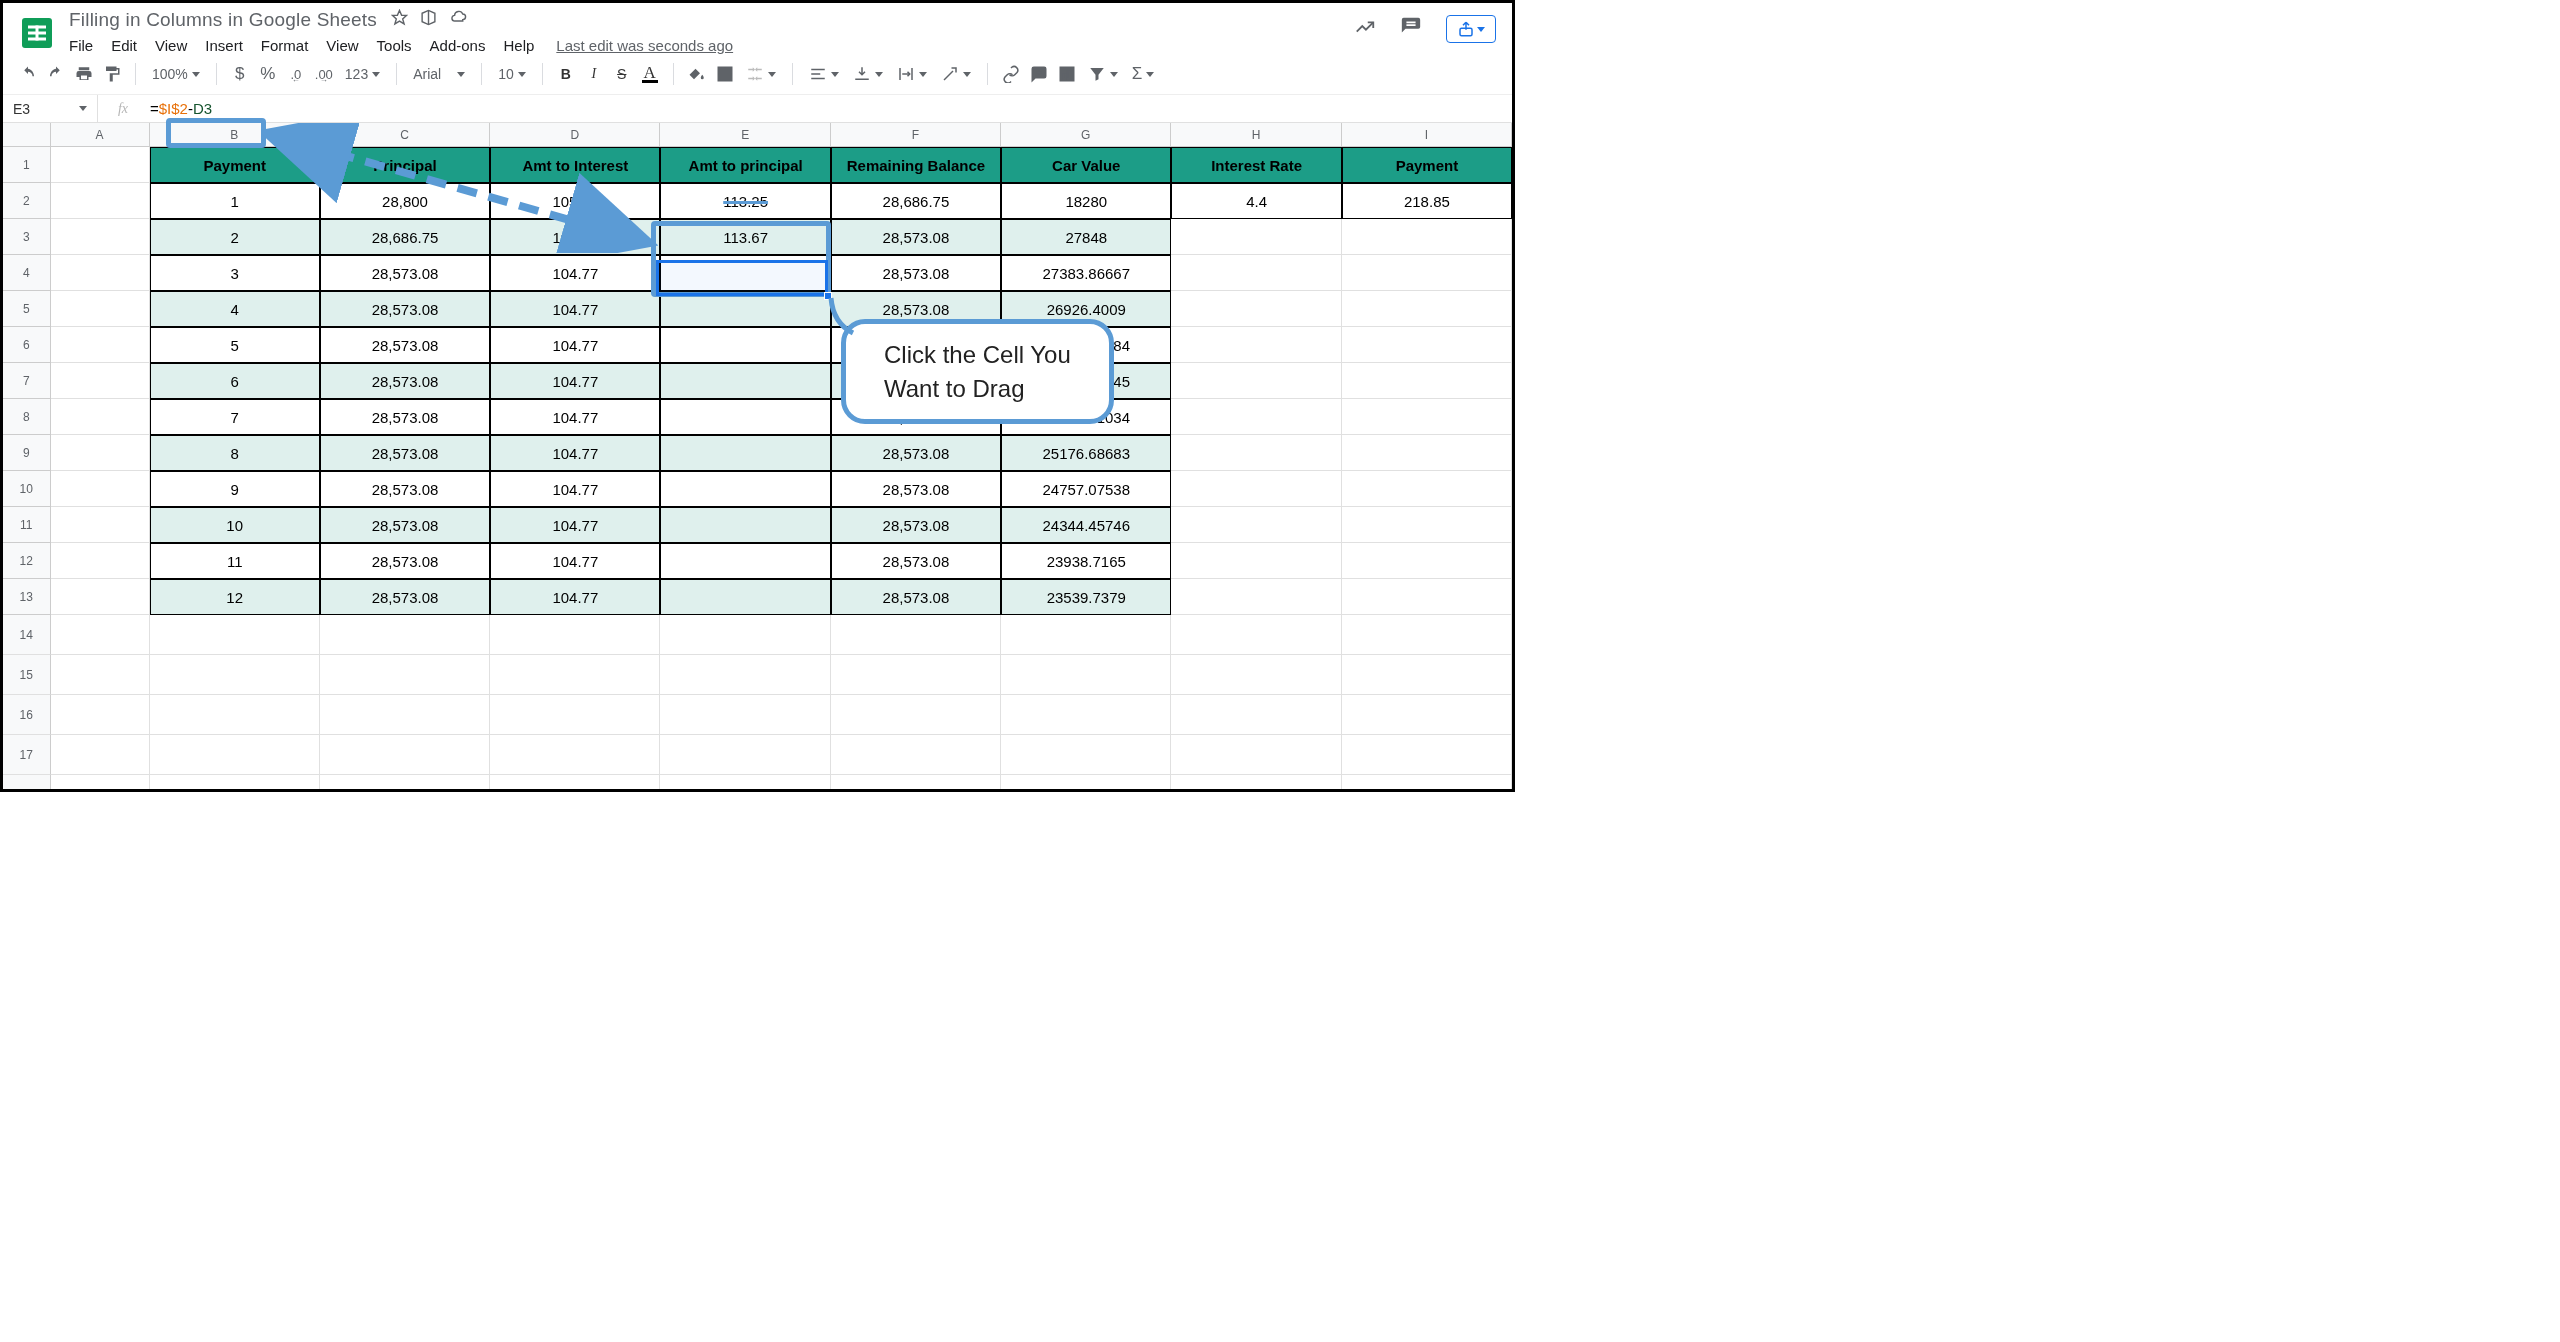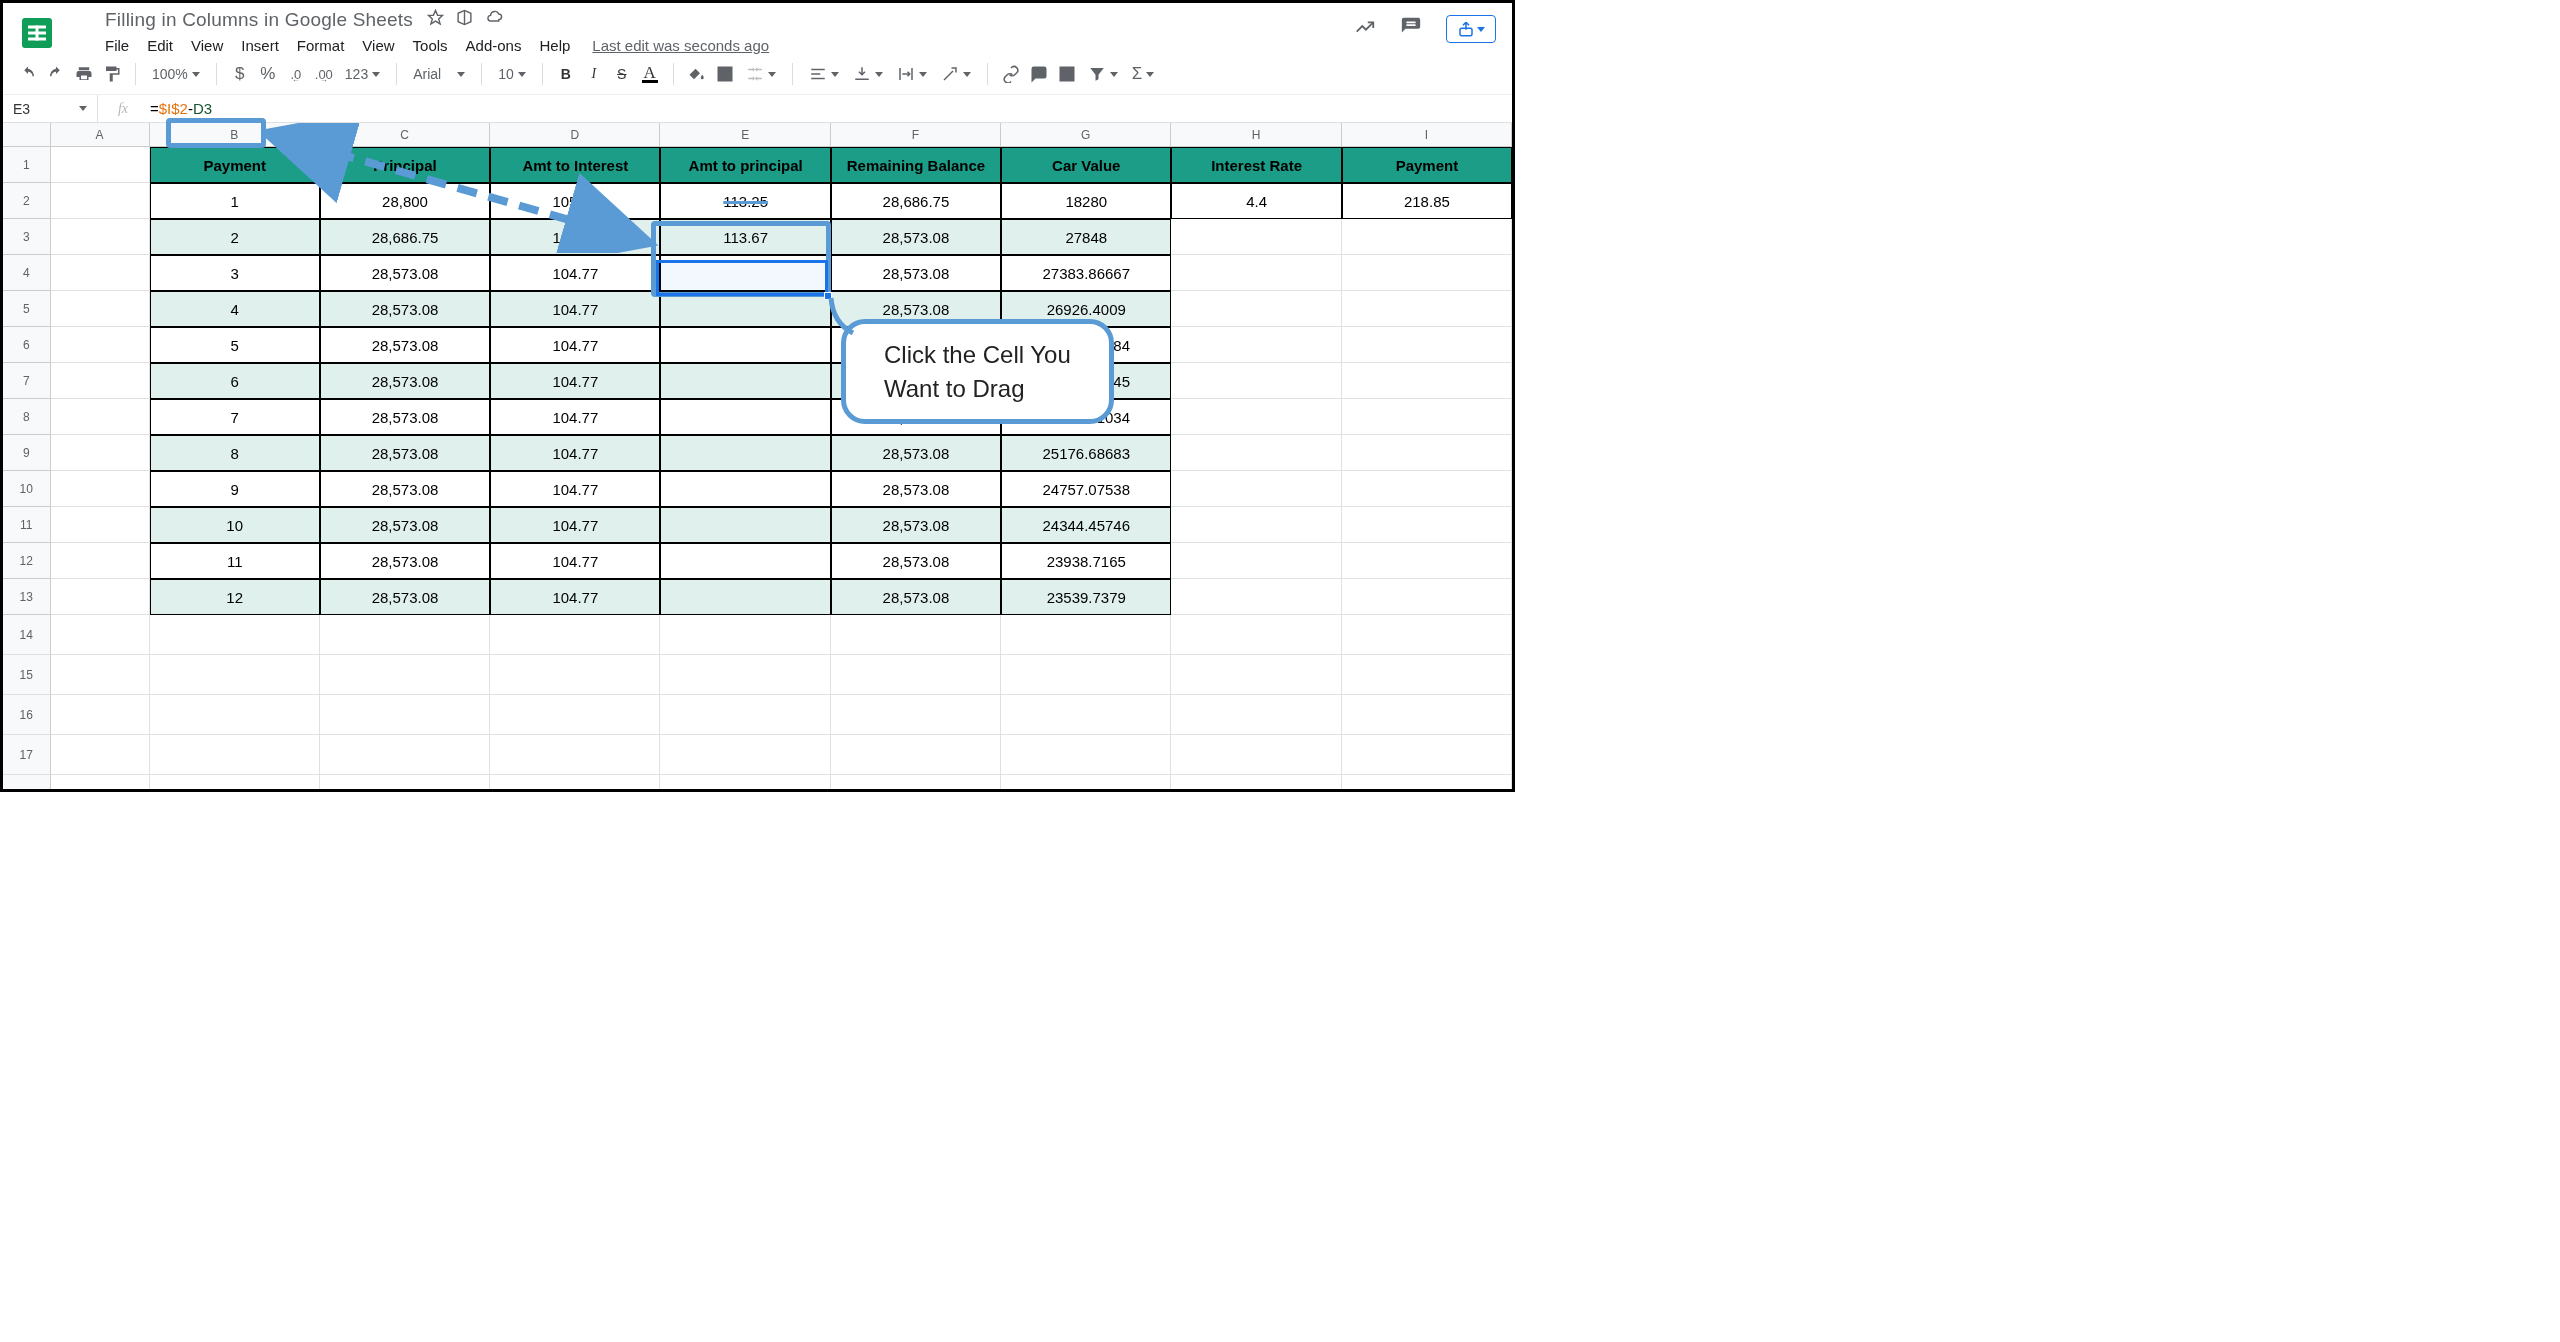--- a/index.html
+++ b/index.html
@@ -3,21 +3,21 @@
 <meta charset="utf-8">
 <style>
   * { box-sizing: border-box; }
   html, body { margin:0; padding:0; font-family: Arial, sans-serif; background:#fff; }
   body { width:1515px; height:792px; border:3px solid #000; overflow:hidden; position:relative; }
 
   
   .titlebar { display:flex; align-items:flex-start; padding:6px 10px 0 10px; }
   .logo-box { width:40px; height:40px; margin:4px 12px 0 4px; display:flex; align-items:center; justify-content:center; }
   .logo-box svg { width:36px; height:36px; }
-  .title-area { flex:0 0 auto;margin-left:36px; }
+  .title-area { flex:0 0 auto; }
   .doc-title { font-size:19px; color:#5f6368; letter-spacing:.2px; display:flex; align-items:center; gap:14px; }
   .doc-title .icons { display:flex; gap:12px; color:#5f6368; }
   .menu-bar { display:flex; gap:18px; font-size:15px; color:#202124; margin-top:6px; align-items:center; }
   .menu-bar .edit-stamp { color:#5f6368; text-decoration:underline; margin-left:4px; }
   .titlebar-right { margin-left:auto; display:flex; align-items:center; gap:24px; padding-right:6px; padding-top:6px; }
   .share-btn { border:1.5px solid #1a73e8; border-radius:4px; padding:4px 10px; display:flex; align-items:center; gap:2px; color:#1a73e8; }
   .share-btn svg { width:18px; height:18px; }
 
   
   .toolbar { display:flex; align-items:center; gap:6px; padding:8px 14px; font-size:14px; color:#5f6368; border-bottom:1px solid #eee; }

